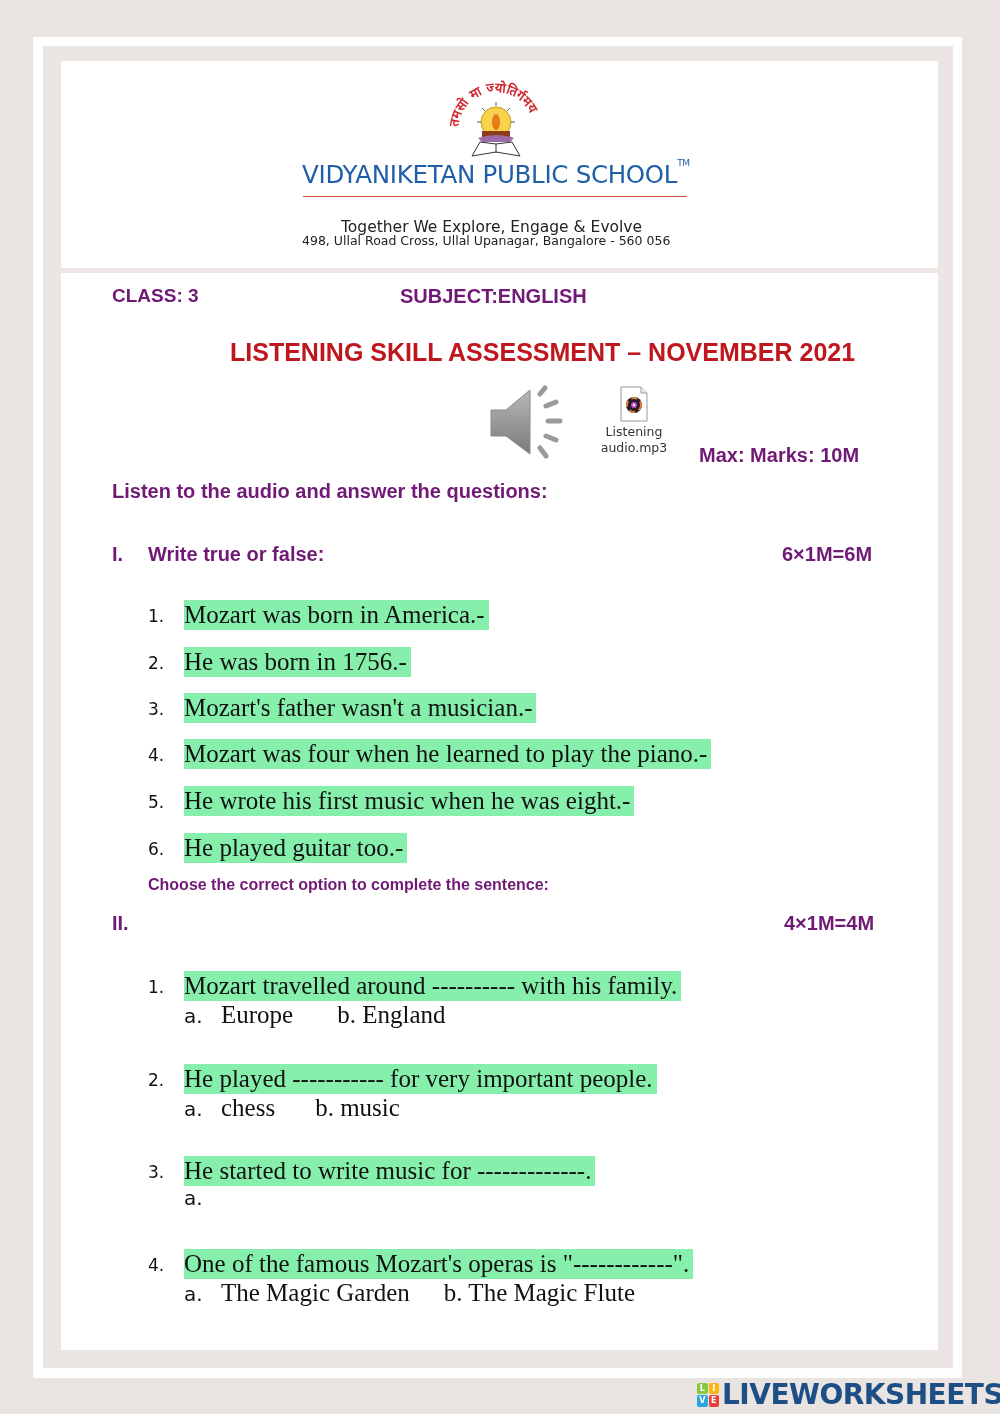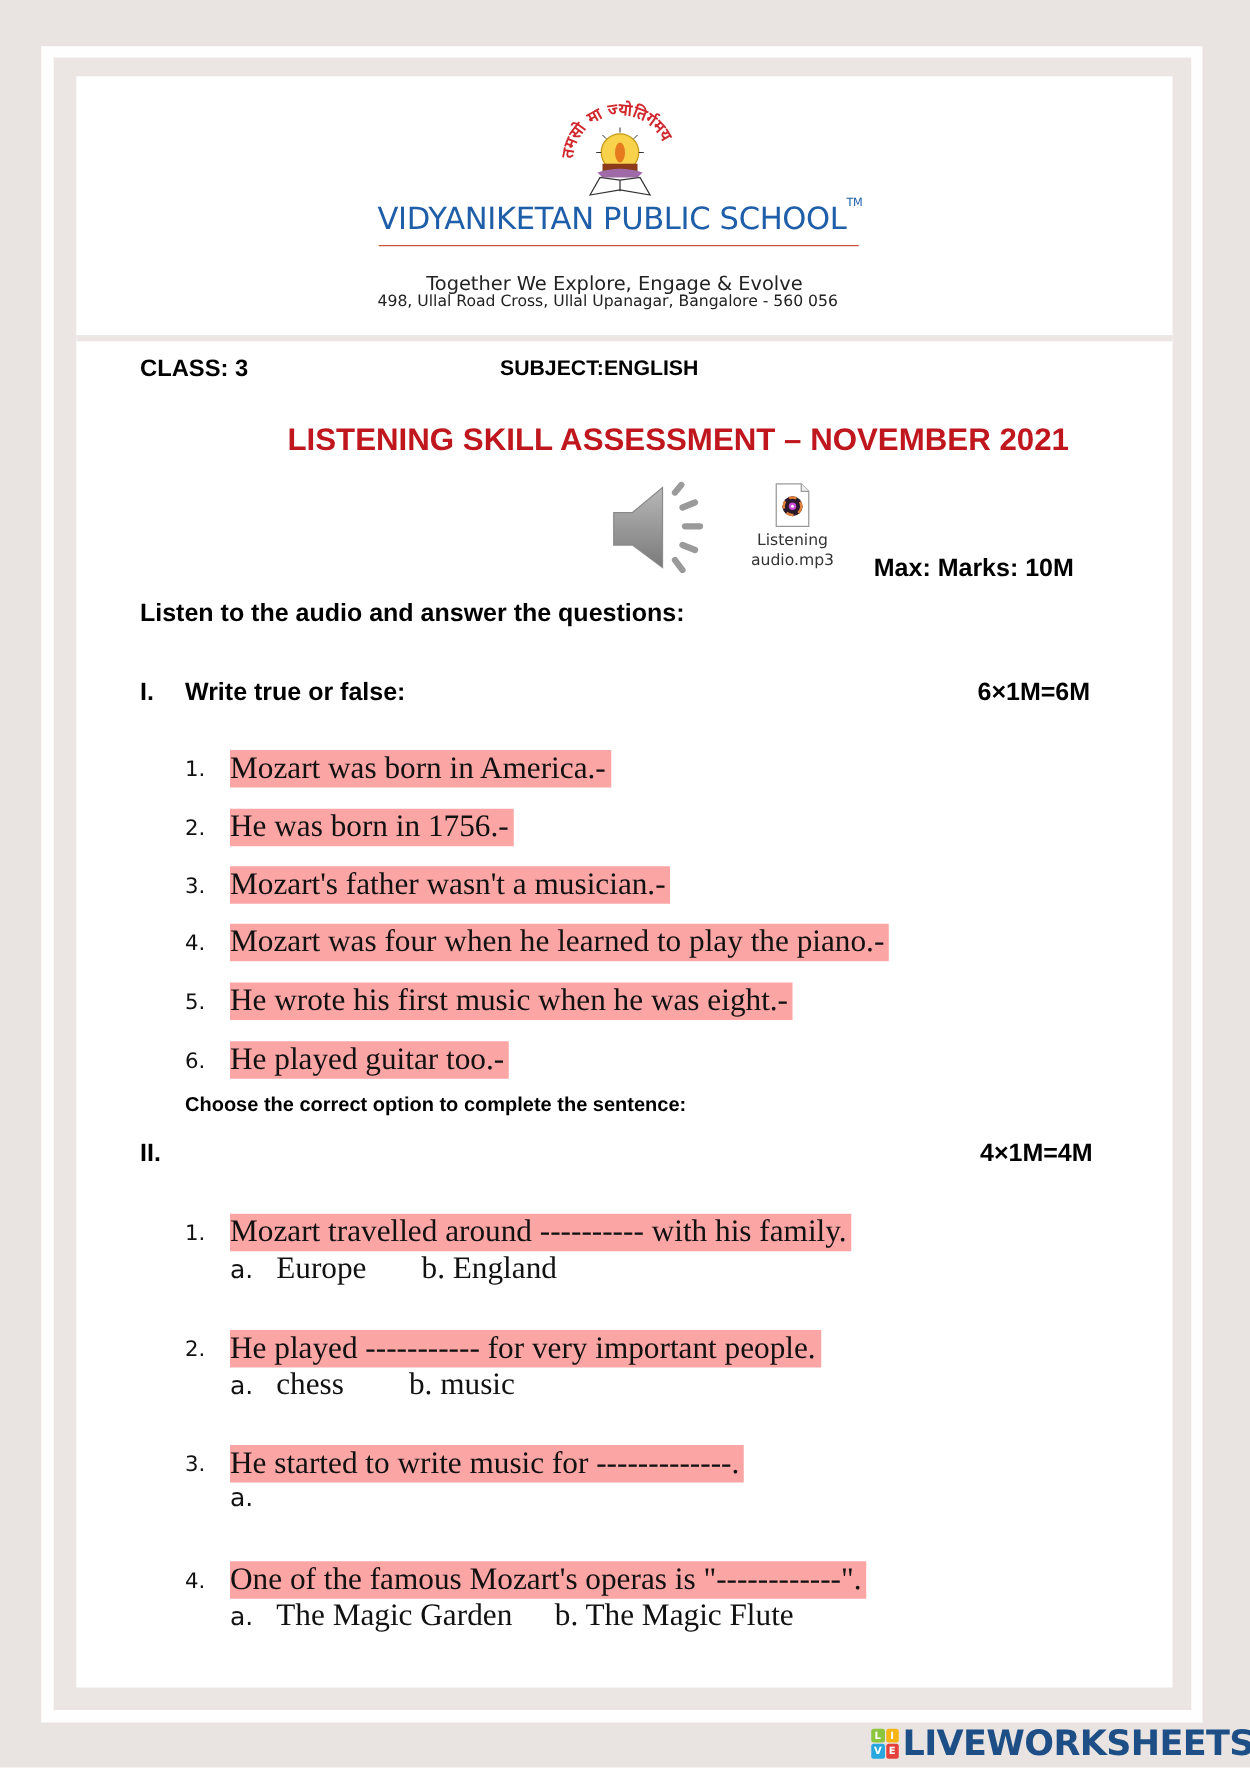--- a/index.html
+++ b/index.html
@@ -55,24 +55,24 @@
     margin-top: 16px;
   }
   .address {
     position: absolute; left: 302px; top: 233px;
     font-family: "DejaVu Sans", sans-serif; font-size: 12.5px; color: #222;
     white-space: nowrap;
   }
 
   .blue-head {
     font-family: "Liberation Sans", sans-serif;
-    font-weight: bold; color: #000000; white-space: nowrap;
+    font-weight: bold; color: #701a75; white-space: nowrap;
   }
   .class-label { left: 112px; top: 285px; font-size: 19px; }
-  .subject-label { left: 400px; top: 285px; font-size: 17px; }
+  .subject-label { left: 400px; top: 285px; font-size: 20px; }
   .assessment-title {
     position: absolute; left: 230px; top: 338px;
     font-weight: bold; font-size: 25px; color: #c0171e; white-space: nowrap;
   }
 
   .speaker { position: absolute; left: 488px; top: 384px; width: 84px; height: 78px; }
   .file-icon { position: absolute; left: 619px; top: 386px; width: 30px; height: 36px; }
   .file-label {
     position: absolute; left: 594px; top: 424px; width: 80px;
     text-align: center; font-family: "DejaVu Sans", sans-serif;
@@ -86,21 +86,21 @@
   .sec1-title { left: 148px; top: 543px; font-size: 20px; }
   .sec1-marks { left: 782px; top: 543px; font-size: 20px; }
 
   .q-row { position: absolute; display: flex; align-items: flex-start; }
   .q-num {
     width: 36px;
     font-family: "DejaVu Sans", sans-serif; font-size: 17px; color: #111;
     padding-top: 6px;
   }
   .q-text {
-    background: #fca5a5;
+    background: #86efac;
     font-family: "Liberation Serif", serif;
     font-size: 25px; color: #111;
     line-height: 30px; padding: 0 4px 0 0;
     white-space: nowrap;
   }
 
   .sec2-num { left: 112px; top: 912px; font-size: 20px; }
   .sec2-title { left: 148px; top: 876px; font-size: 16px; text-align: center; }
   .sec2-marks { left: 784px; top: 912px; font-size: 20px; }
 
@@ -243,21 +243,21 @@
   <span style="margin-left:44px;">b. England</span>
 </div>
 
 <div class="q-row" style="left:148px; top:1064px;">
   <span class="q-num">2.</span>
   <span class="q-text">He played ----------- for very important people.</span>
 </div>
 <div class="opt-row" style="left:184px; top:1094px;">
   <span class="opt-letter">a.</span>
   <span>chess</span>
-  <span style="margin-left:52px;">b. music</span>
+  <span style="margin-left:40px;">b. music</span>
 </div>
 
 <div class="q-row" style="left:148px; top:1156px;">
   <span class="q-num">3.</span>
   <span class="q-text">He started to write music for -------------.</span>
 </div>
 <div class="opt-row" style="left:184px; top:1186px;">
   <span class="opt-letter">a.</span>
 </div>
 

